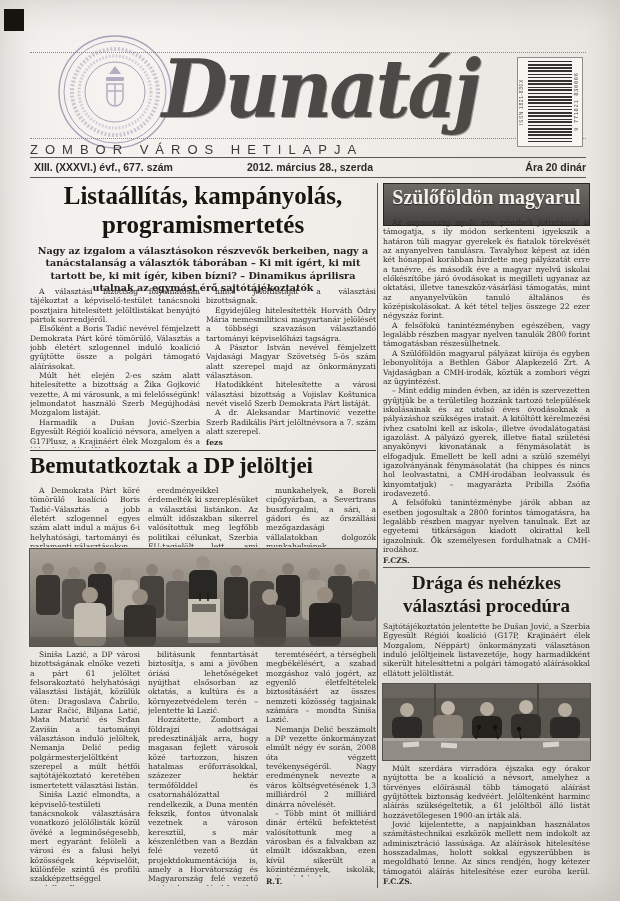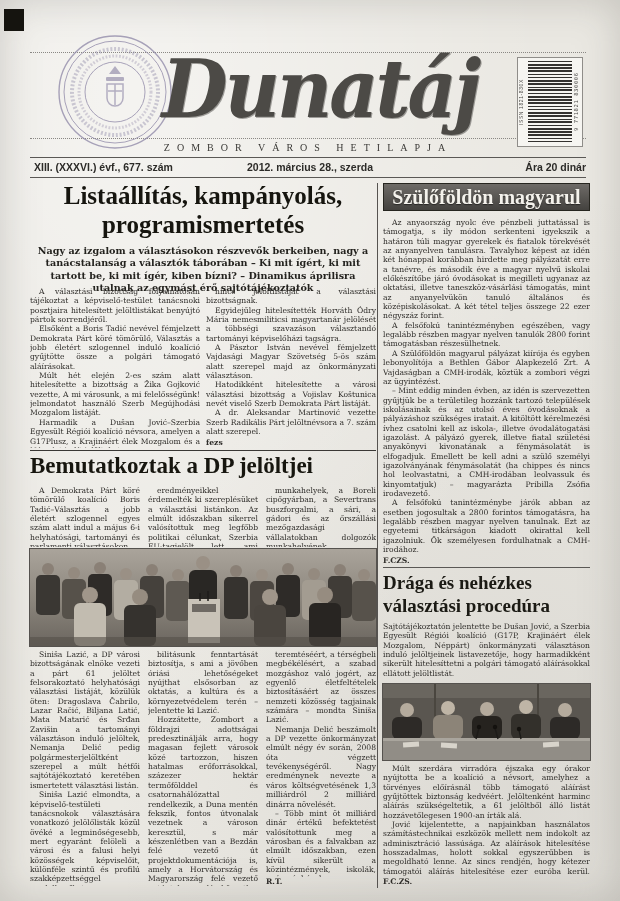--- a/index.html
+++ b/index.html
@@ -25,22 +25,22 @@
   
   .artifact { background:#15140f; }
   .logo {
     left:138px; top:44px; width:364px; text-align:center;
     font-family:"DejaVu Serif", serif; font-weight:bold; font-style:italic;
     font-size:76px; letter-spacing:-3px; color:#4c4a46;
     transform:scaleY(1.06); text-shadow:1px 1px 0 rgba(90,88,84,.55);
     white-space:nowrap;
   }
   .tagline {
-    left:30px; top:142px; width:556px; text-align:center;
-    font-family:Liberation Serif, serif; font-size:10px; letter-spacing:7px;
+    left:30px; top:142px; width:556px; text-align:left;
+    font-family:Liberation Sans, sans-serif; font-size:13px; letter-spacing:7px;
     color:#3b3a37; white-space:nowrap;
   }
   .issue-row { font-family:"Liberation Sans", sans-serif; font-weight:bold; font-size:10.5px; color:#2c2b28; }
   .barcode-box {
     left:517px; top:57px; width:66px; height:90px; background:#f6f5f1;
     border:1px solid #8f8d89; display:flex; flex-direction:row; box-sizing:border-box;
   }
   .bc-side {
     writing-mode:vertical-rl; transform:rotate(180deg);
     font-family:"Liberation Sans", sans-serif; font-size:5px; letter-spacing:.6px;
@@ -73,29 +73,29 @@
   
   .dp-headline {
     left:30px; top:453px; width:346px; text-align:left;
     font-weight:bold; font-size:23px; color:#17160f;
     font-family:"Liberation Serif", serif; white-space:nowrap;
   }
   .photo-frame { background:#888; outline:1px solid #55524e; }
 
   
   .sz-header {
-    left:383px; top:183px; width:207px; height:28px; box-sizing:border-box;
+    left:383px; top:183px; width:207px; height:43px; box-sizing:border-box;
     background:linear-gradient(#6e6b67, #44423f);
     border:1px solid #26251f;
     color:#f4f2ec; font-weight:bold; font-size:20px; line-height:27px;
     text-align:center; font-family:"Liberation Serif", serif;
     text-shadow:0 1px 1px rgba(0,0,0,.5); white-space:nowrap;
   }
   .dr-headline {
-    left:383px; top:571px; width:207px; 
+    left:383px; top:571px; width:207px; text-align:center;
     font-weight:bold; font-size:19px; line-height:23px; color:#1b1a14;
     font-family:"Liberation Serif", serif;
   }
   .dr-standfirst { font-size:7.6px; line-height:9.35px; text-align:justify; overflow:hidden; }
 
   .ghost { filter:blur(1.5px); opacity:.10; background:#3a3834; }
 </style>
 </head>
 <body>
 

